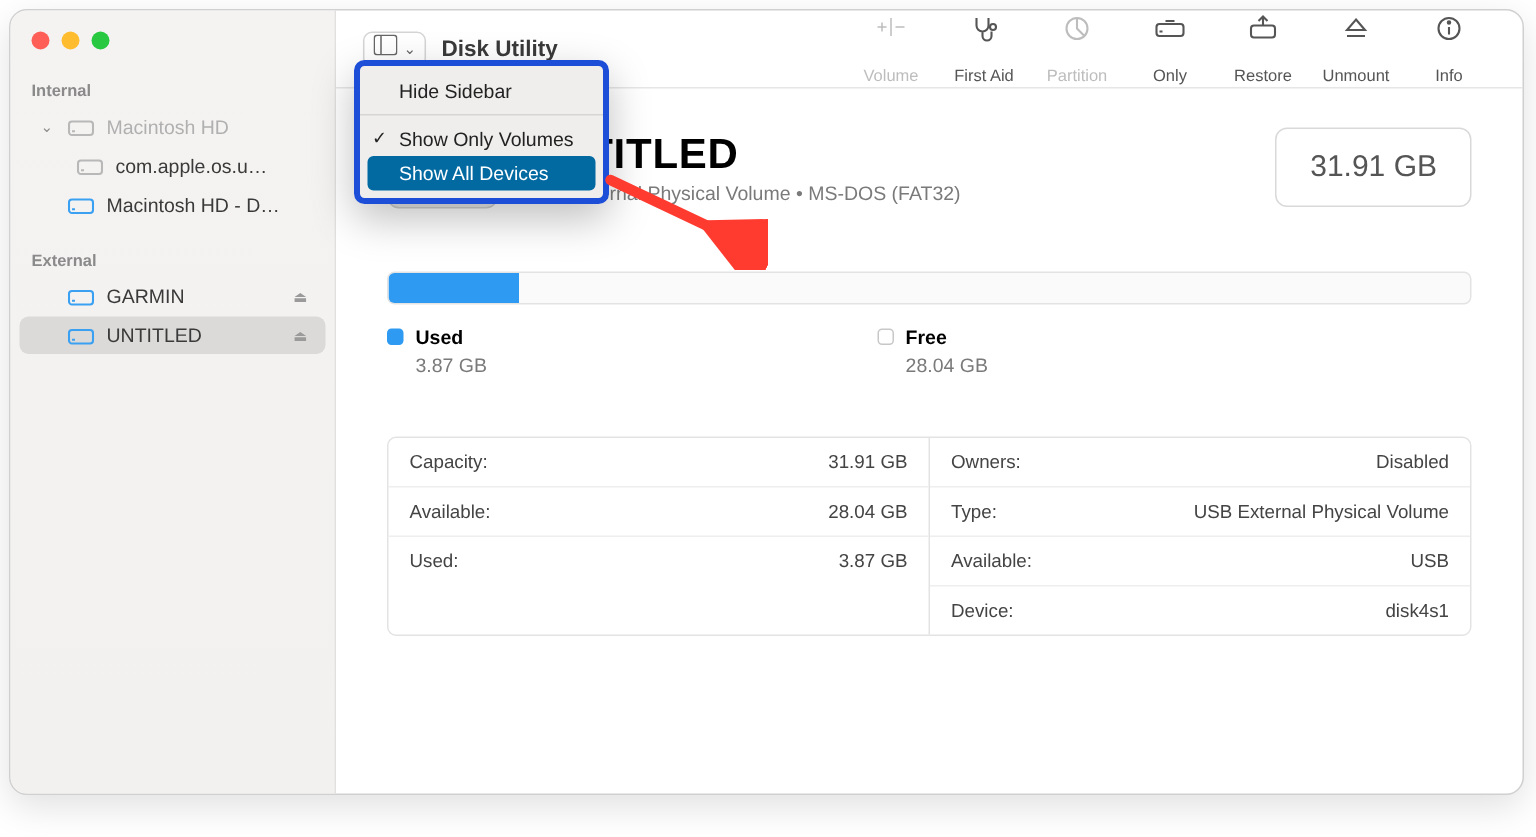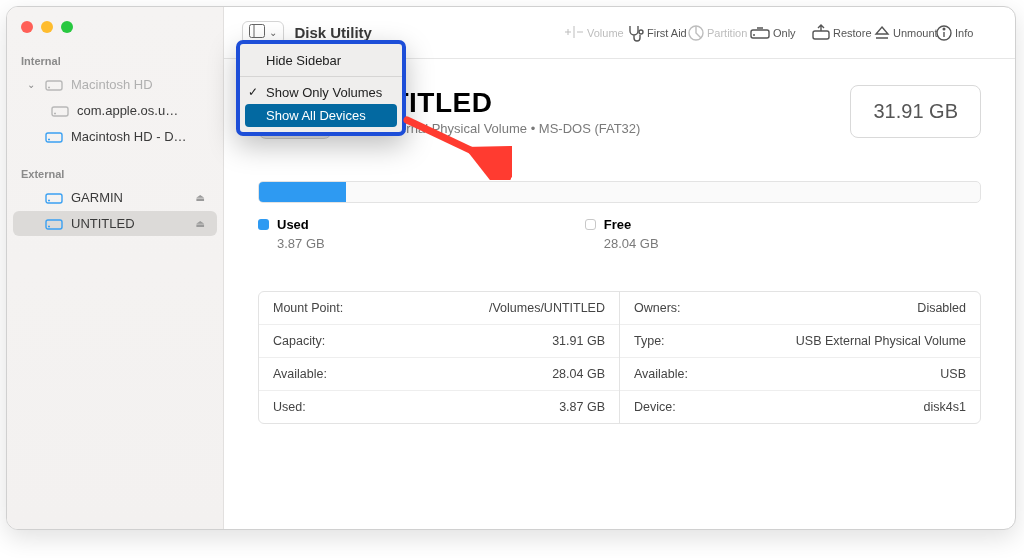--- a/index.html
+++ b/index.html
@@ -22,21 +22,21 @@
 .disk-ico svg{width:18px;height:14px}
 .eject{margin-left:auto;color:#9a9a9a;font-size:10px}
 
 .main { flex:1; display:flex; flex-direction:column; }
 
 .toolbar { height:52px; border-bottom:1px solid #e6e6e6; display:flex; align-items:center; padding:0 18px; gap:4px;}
 .tb-left{display:flex;align-items:center;gap:10px}
 .view-btn{display:flex;align-items:center;gap:0;border:1px solid #d5d5d5;border-radius:6px;height:24px;padding:0 6px;background:#fff;box-shadow:0 1px 1px rgba(0,0,0,.05)}
 .title{font-weight:700;font-size:15px;color:#3a3a3a}
 .tb-spacer{flex:1}
-.tb-item{display:flex;align-items:center;gap:2px;color:#bdbdbd;width:62px}
+.tb-item{display:flex;flex-direction:column;align-items:center;gap:16px;color:#bdbdbd;width:62px}
 .tb-item.active{color:#555}
 .tb-ico{height:20px;display:flex;align-items:center;justify-content:center}
 .tb-lbl{font-size:11px}
 
 .content{flex:1;padding:24px 34px;overflow:auto}
 .vol-head{display:flex;align-items:center;gap:18px;margin-bottom:42px}
 .drive-img{width:74px;height:56px;border:1px solid #cfcfcf;border-radius:8px;background:linear-gradient(#f6f6f6,#e9e9e9);position:relative}
 .drive-img::after{content:"";position:absolute;bottom:4px;left:8px;right:8px;height:10px;background:#c9c9c9;border-radius:2px}
 .vol-title{font-size:28px;font-weight:800;letter-spacing:.5px}
 .vol-sub{font-size:13px;color:#7a7a7a;margin-top:2px}
@@ -239,24 +239,20 @@
               <span class="sw f"></span>
               <span>Free</span>
             </div>
           <div class="lg-val">28.04 GB</div>
         </div>
       </div>
 
       <div class="detail">
         <div class="col" id="det-left">
             <div class="row">
-              <span class="k">Mount Point:</span>
-              <span class="v">/Volumes/UNTITLED</span>
-            </div>
-            <div class="row">
               <span class="k">Capacity:</span>
               <span class="v">31.91 GB</span>
             </div>
             <div class="row">
               <span class="k">Available:</span>
               <span class="v">28.04 GB</span>
             </div>
             <div class="row">
               <span class="k">Used:</span>
               <span class="v">3.87 GB</span>

